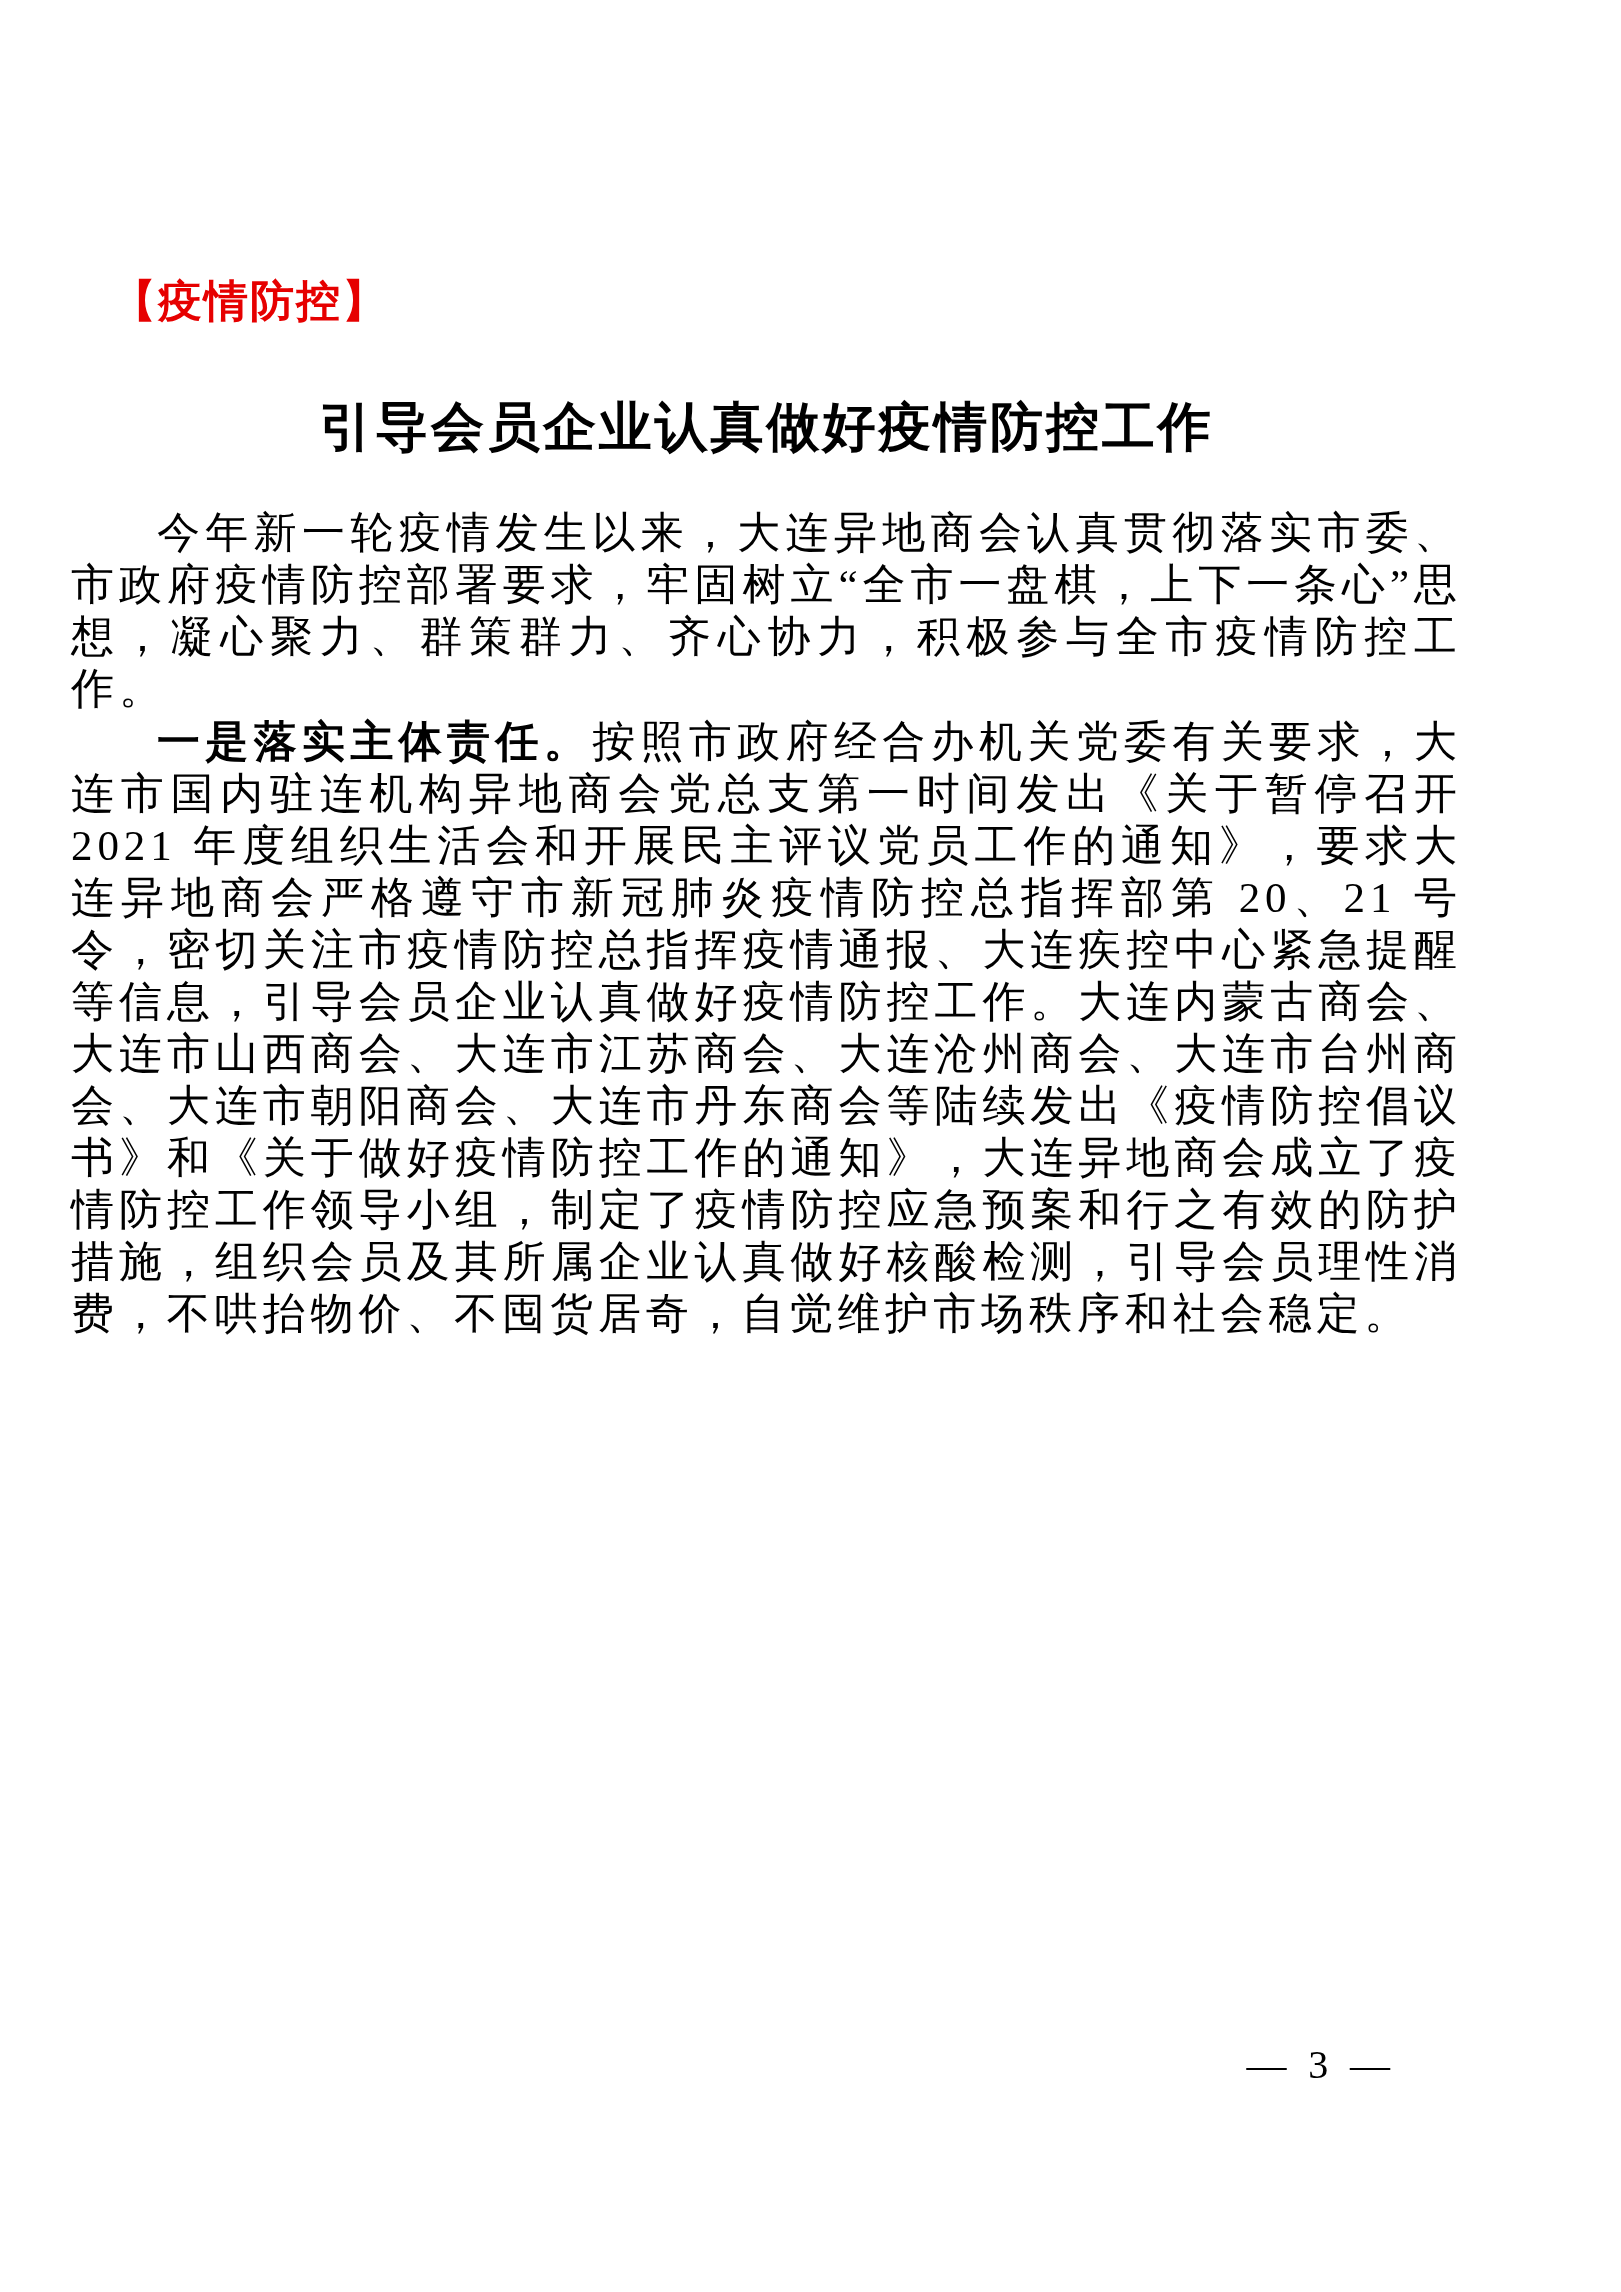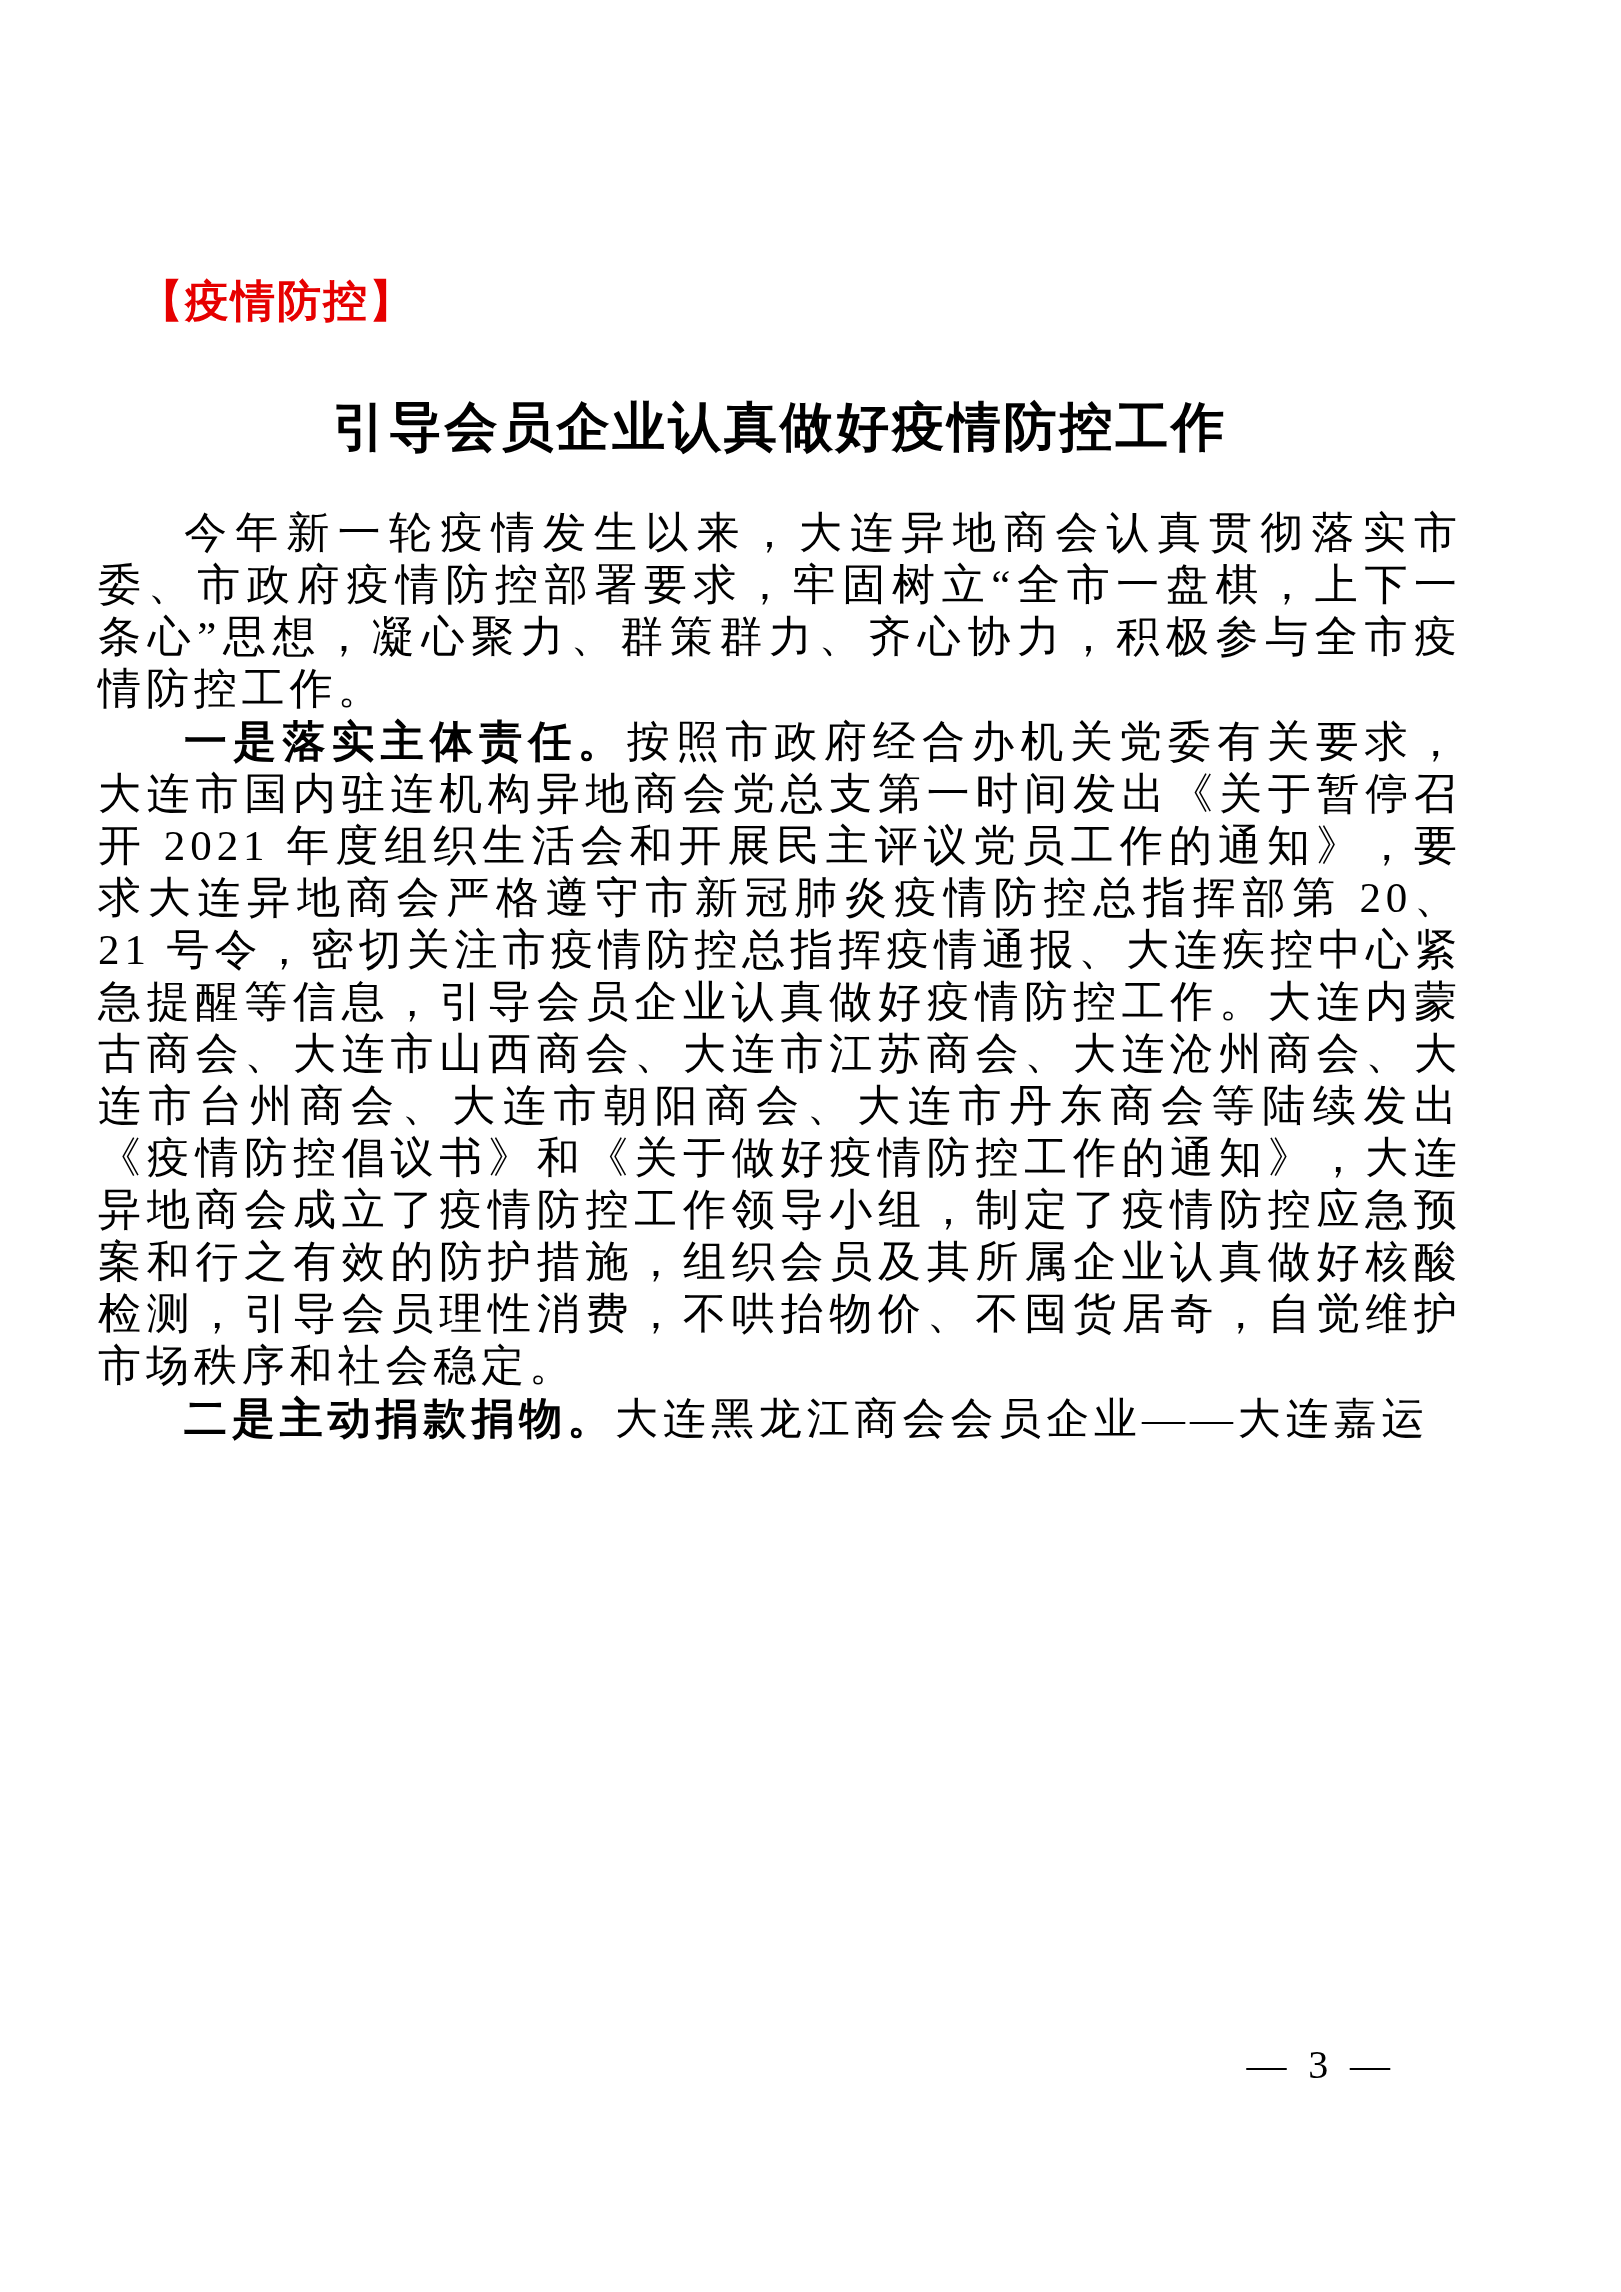--- a/index.html
+++ b/index.html
@@ -6,21 +6,21 @@
     margin: 0;
     padding: 0;
     background: #ffffff;
   }
   .page {
     position: relative;
     width: 1621px;
     height: 2293px;
     background: #ffffff;
     box-sizing: border-box;
-    padding: 272px 159px 0 98px;
+    padding: 272px 159px 0 71px;
     color: #000000;
     font-family: "Liberation Serif", serif;
     overflow: hidden;
   }
   .section-tag {
     font-family: "Liberation Sans", sans-serif;
     font-weight: 700;
     font-size: 44px;
     line-height: 57px;
     letter-spacing: 2px;
@@ -70,20 +70,19 @@
   <div class="section-tag" style="color: rgb(230, 0, 0);">【疫情防控】</div>
 
   <h1 class="doc-title">引导会员企业认真做好疫情防控工作</h1>
 
   <div class="doc-body">
 
     <p><span class="lead"></span><span>今年新一轮疫情发生以来，大连异地商会认真贯彻落实市委、市政府疫情防控部署要求，牢固树立“全市一盘棋，上下一条心”思想，凝心聚力、群策群力、齐心协力，积极参与全市疫情防控工作。</span></p>
 
     <p><span class="lead">一是落实主体责任。</span><span>按照市政府经合办机关党委有关要求，大连市国内驻连机构异地商会党总支第一时间发出《关于暂停召开 2021 年度组织生活会和开展民主评议党员工作的通知》，要求大连异地商会严格遵守市新冠肺炎疫情防控总指挥部第 20、21 号令，密切关注市疫情防控总指挥疫情通报、大连疾控中心紧急提醒等信息，引导会员企业认真做好疫情防控工作。大连内蒙古商会、大连市山西商会、大连市江苏商会、大连沧州商会、大连市台州商会、大连市朝阳商会、大连市丹东商会等陆续发出《疫情防控倡议书》和《关于做好疫情防控工作的通知》，大连异地商会成立了疫情防控工作领导小组，制定了疫情防控应急预案和行之有效的防护措施，组织会员及其所属企业认真做好核酸检测，引导会员理性消费，不哄抬物价、不囤货居奇，自觉维护市场秩序和社会稳定。</span></p>
 
-    <p><span class="lead">二是主动捐款捐物。</span><span>大连黑龙江商会会员企业——大连嘉运</span></p>
 
   </div>
 
   <div class="page-footer">— 3 —</div>
 
 </div>
 
 
 </body></html>

